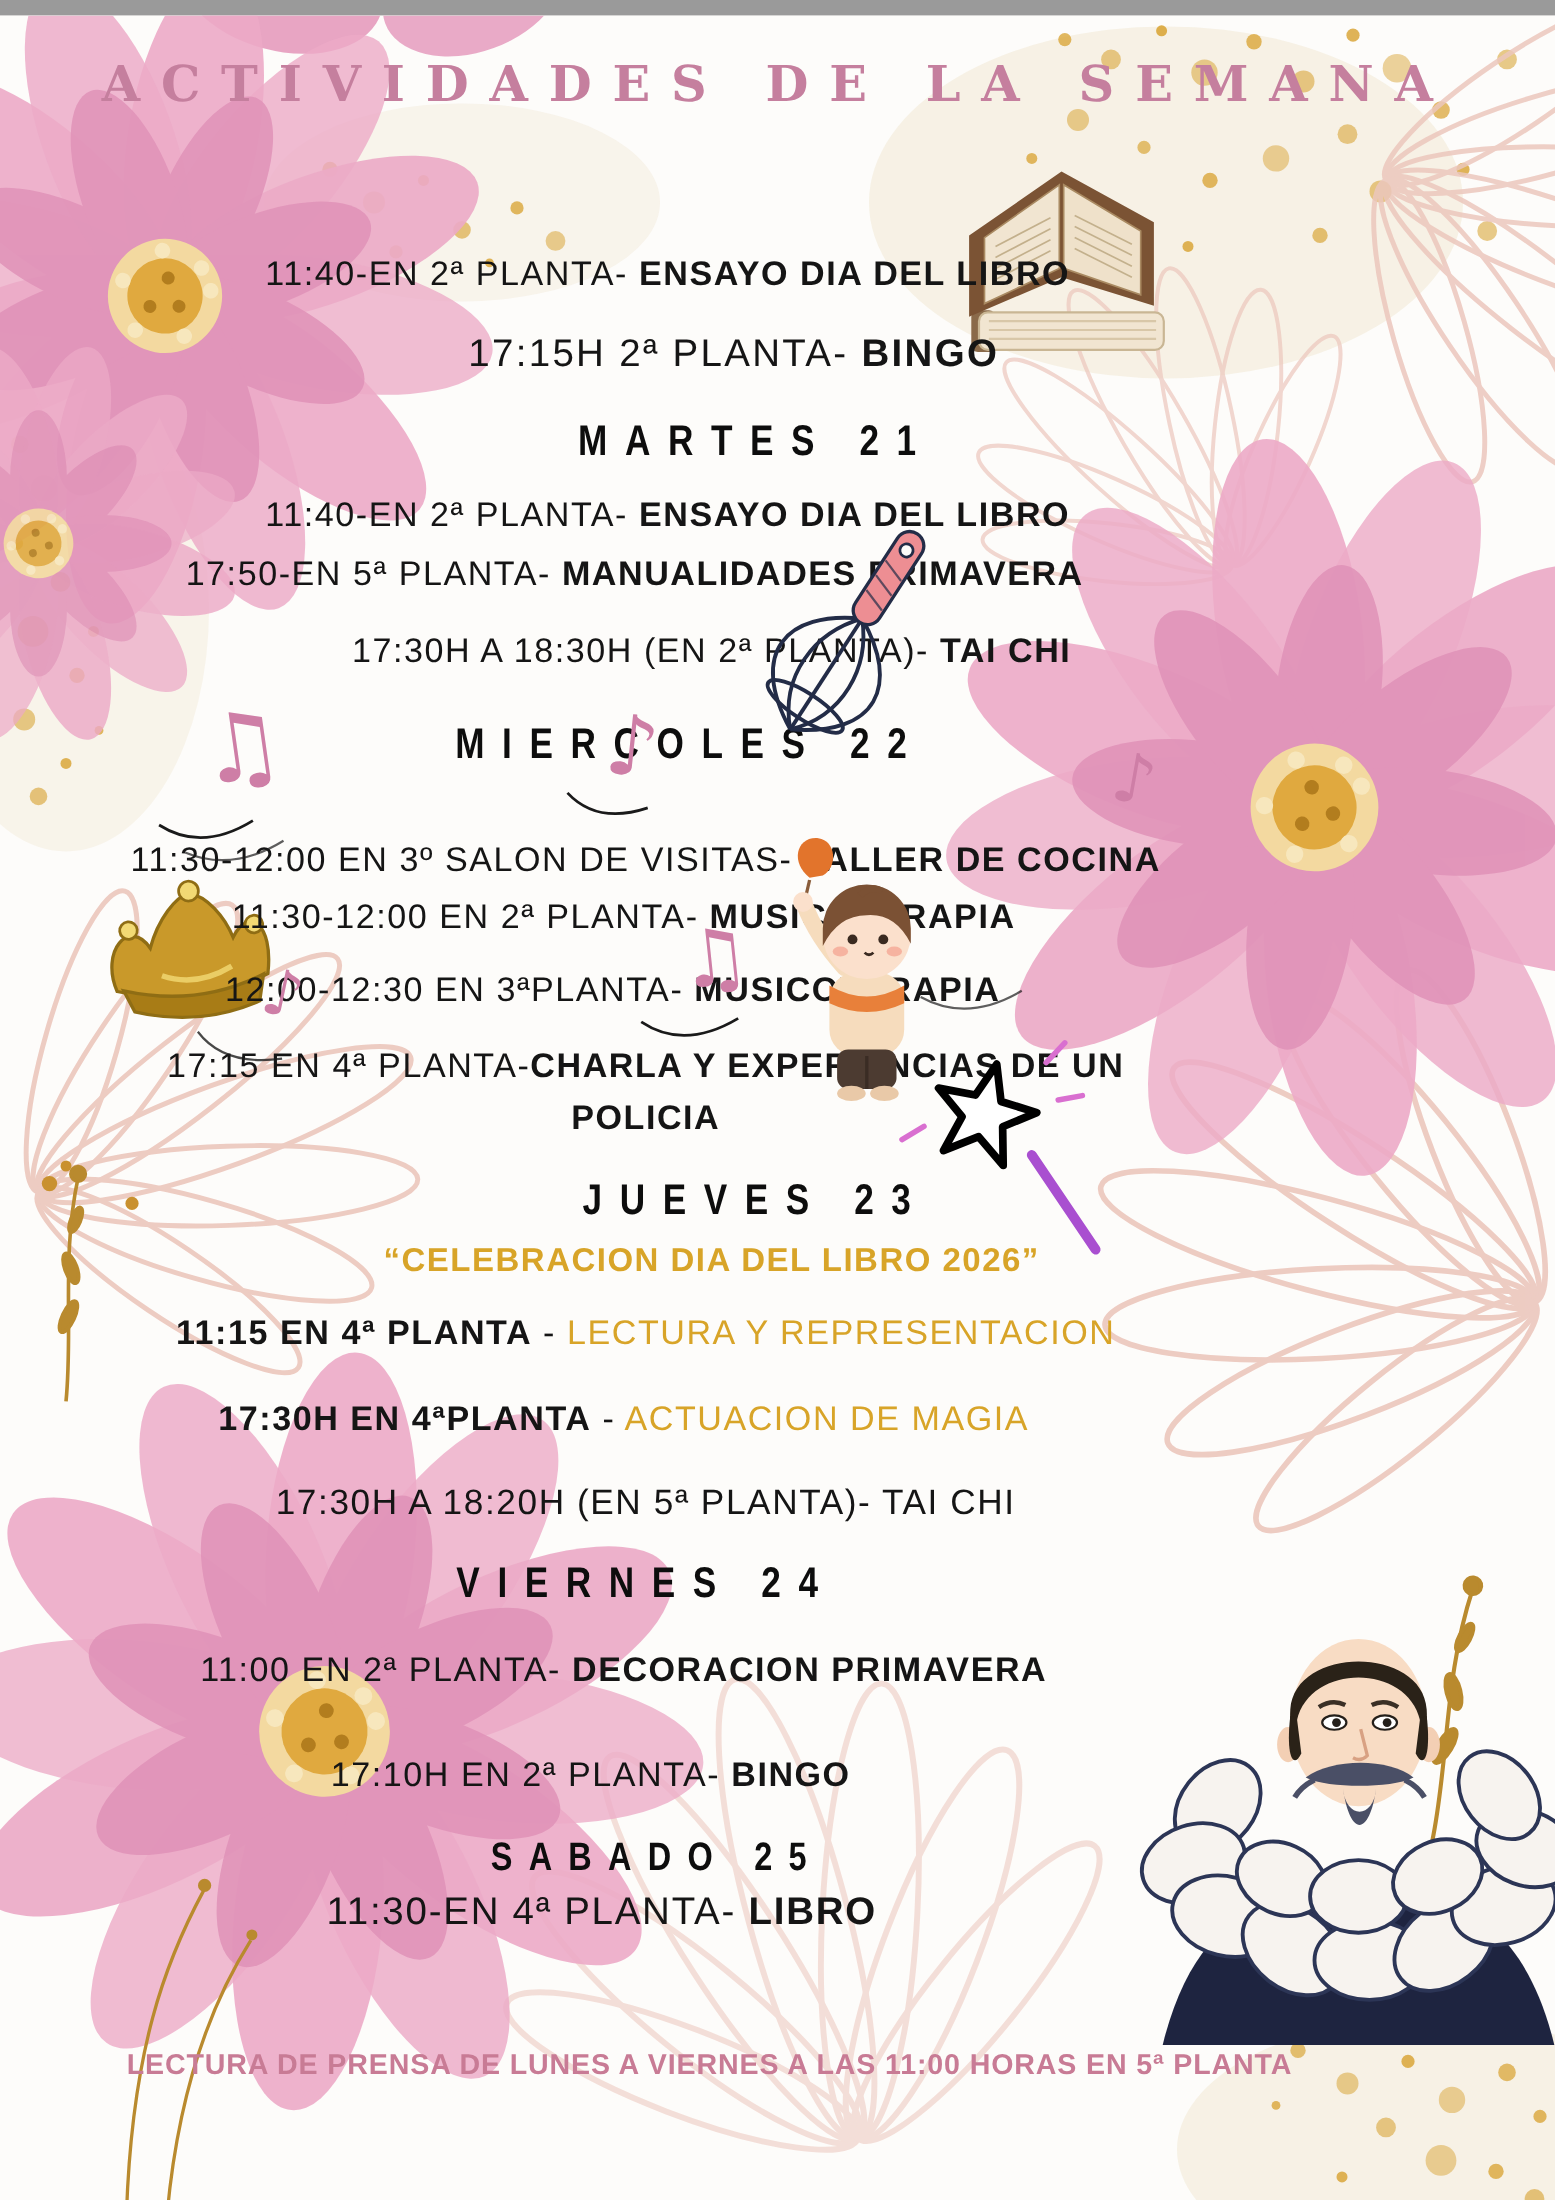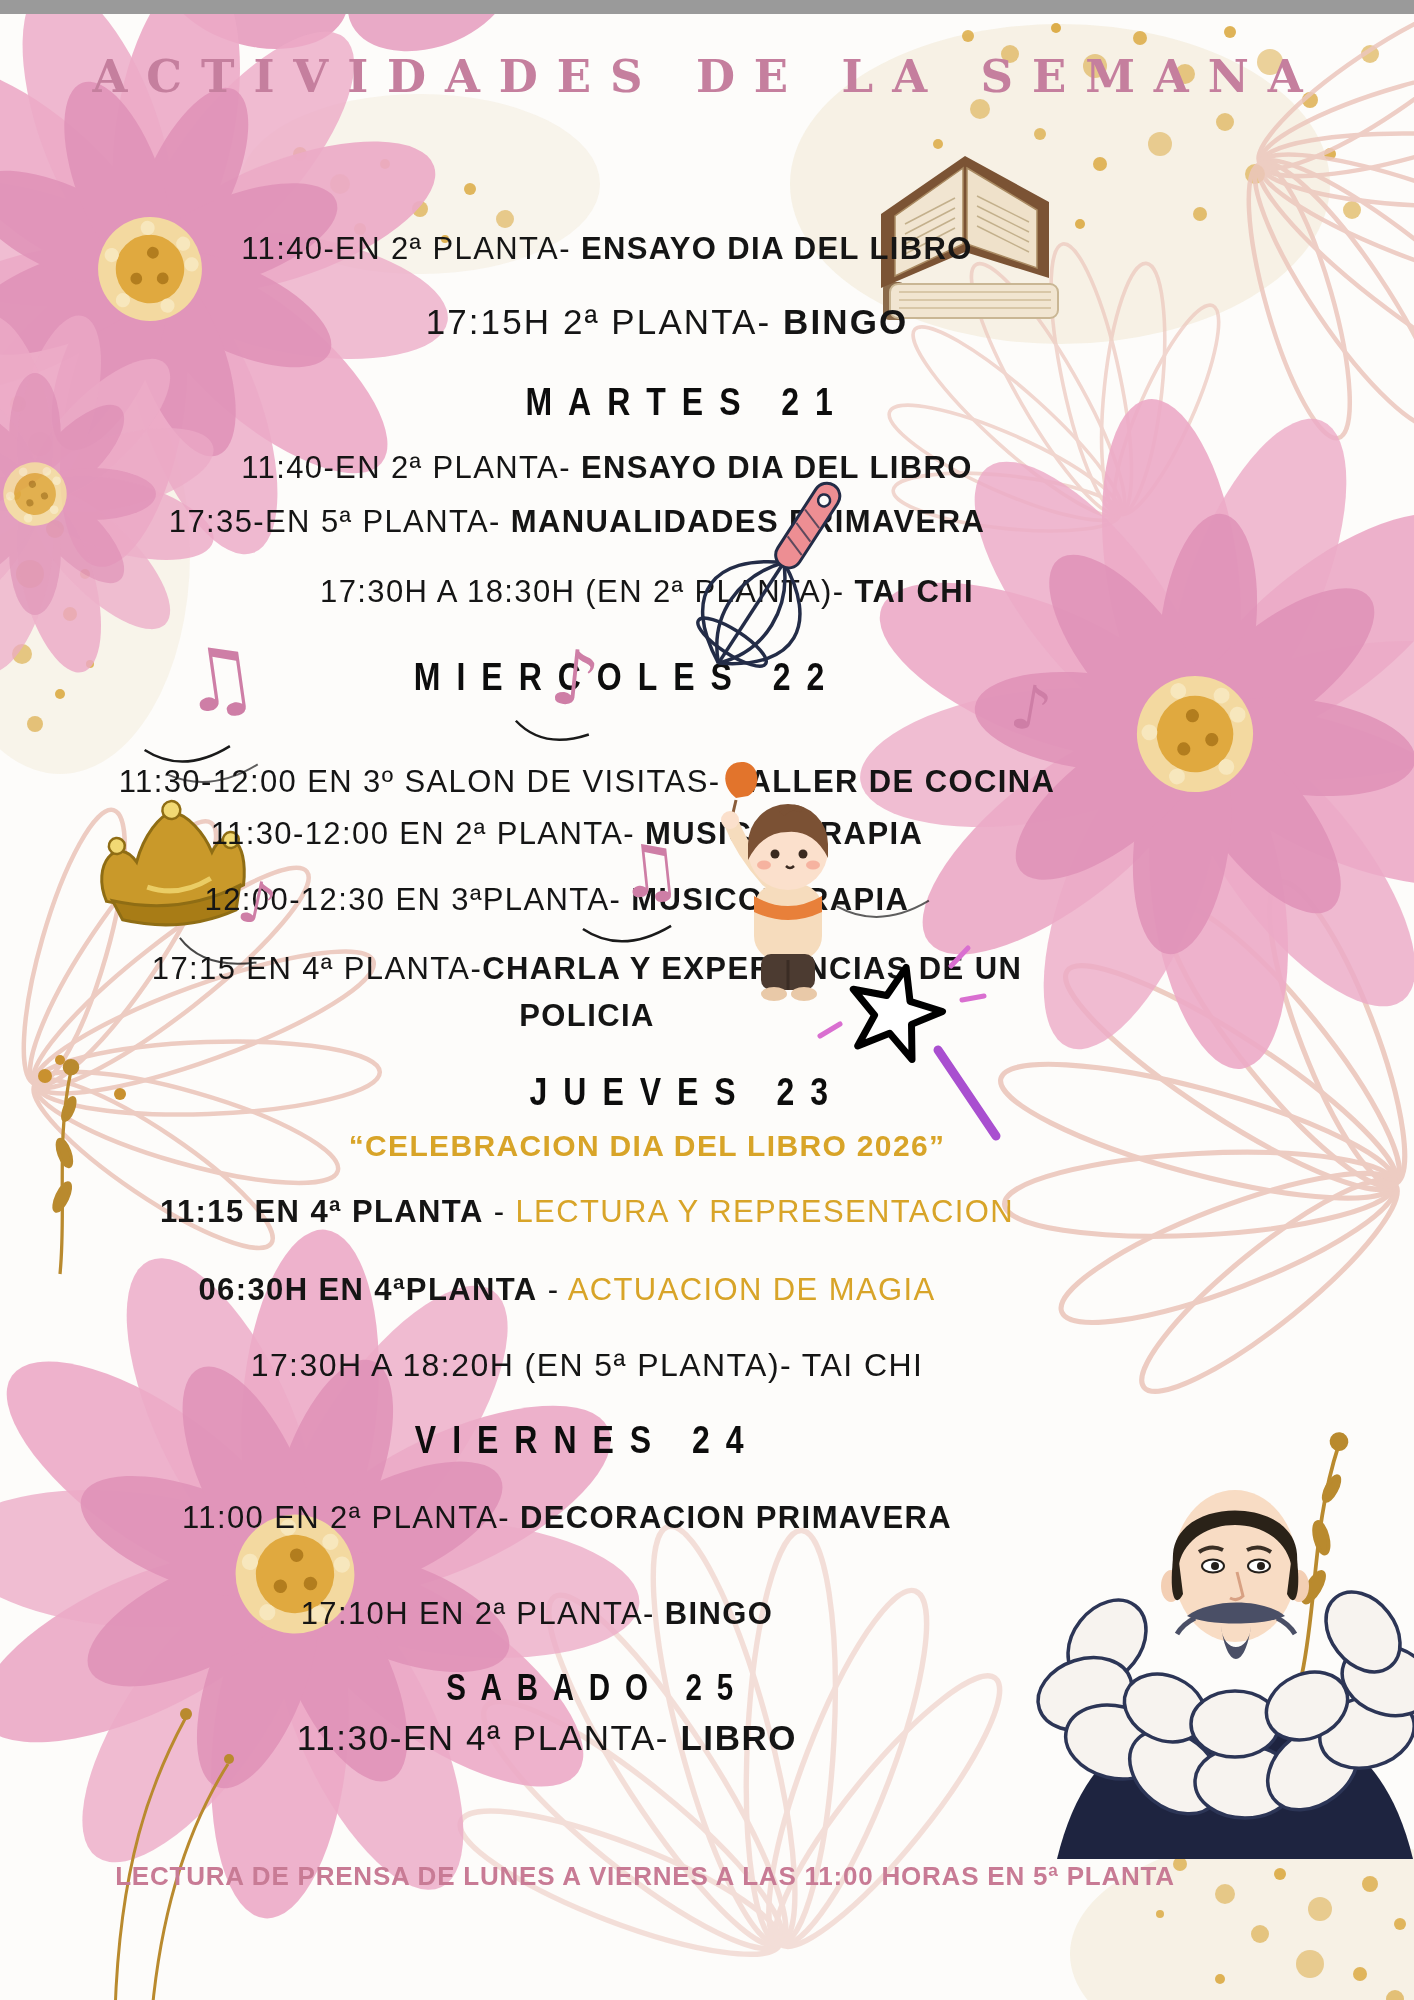--- a/index.html
+++ b/index.html
@@ -294,21 +294,21 @@
       <span class="t">17:15H 2ª PLANTA- </span><span class="a">BINGO</span>
     </div>
 
     <div class="line day-heading" style="top:366px;font-size:39px;--dx:-20px;">
       <span class="cond">MARTES 21</span>
     </div>
     <div class="line" style="top:436px;font-size:31px;--dx:-100px;">
       <span class="t">11:40-EN 2ª PLANTA- </span><span class="a">ENSAYO DIA DEL LIBRO</span>
     </div>
     <div class="line" style="top:490px;font-size:31px;--dx:-130px;">
-      <span class="t">17:35-EN 5ª PLANTA- </span><span class="a">MANUALIDADES PRIMAVERA</span>
+      <span class="t">17:50-EN 5ª PLANTA- </span><span class="a">MANUALIDADES PRIMAVERA</span>
     </div>
     <div class="line" style="top:560px;font-size:31px;--dx:-60px;">
       <span class="t">17:30H A 18:30H (EN 2ª PLANTA)- </span><span class="a">TAI CHI</span>
     </div>
 
     <div class="line day-heading" style="top:641px;font-size:39px;--dx:-80px;">
       <span class="cond">MIERCOLES 22</span>
     </div>
     <div class="line" style="top:750px;font-size:31px;--dx:-120px;">
       <span class="t">11:30-12:00 EN 3º SALON DE VISITAS- </span><span class="a">TALLER DE COCINA</span>
@@ -324,21 +324,21 @@
     </div>
 
     <div class="line day-heading" style="top:1056px;font-size:39px;--dx:-20px;">
       <span class="cond">JUEVES 23</span>
     </div>
     <div class="line gold-sub" style="top:1115px;font-size:30px;--dx:-60px;">“CELEBRACION DIA DEL LIBRO 2026”</div>
     <div class="line" style="top:1180px;font-size:31px;--dx:-120px;">
       <span class="t-bold">11:15 EN 4ª PLANTA</span><span class="t"> - </span><span class="gold">LECTURA Y REPRESENTACION</span>
     </div>
     <div class="line" style="top:1258px;font-size:31px;--dx:-140px;">
-      <span class="t-bold">06:30H EN 4ªPLANTA</span><span class="t"> - </span><span class="gold">ACTUACION DE MAGIA</span>
+      <span class="t-bold">17:30H EN 4ªPLANTA</span><span class="t"> - </span><span class="gold">ACTUACION DE MAGIA</span>
     </div>
     <div class="line" style="top:1333px;font-size:32px;--dx:-120px;">
       <span class="t">17:30H A 18:20H (EN 5ª PLANTA)- </span><span class="t">TAI CHI</span>
     </div>
 
     <div class="line day-heading" style="top:1404px;font-size:39px;--dx:-120px;">
       <span class="cond">VIERNES 24</span>
     </div>
     <div class="line" style="top:1486px;font-size:31px;--dx:-140px;">
       <span class="t">11:00 EN 2ª PLANTA- </span><span class="a">DECORACION PRIMAVERA</span>

